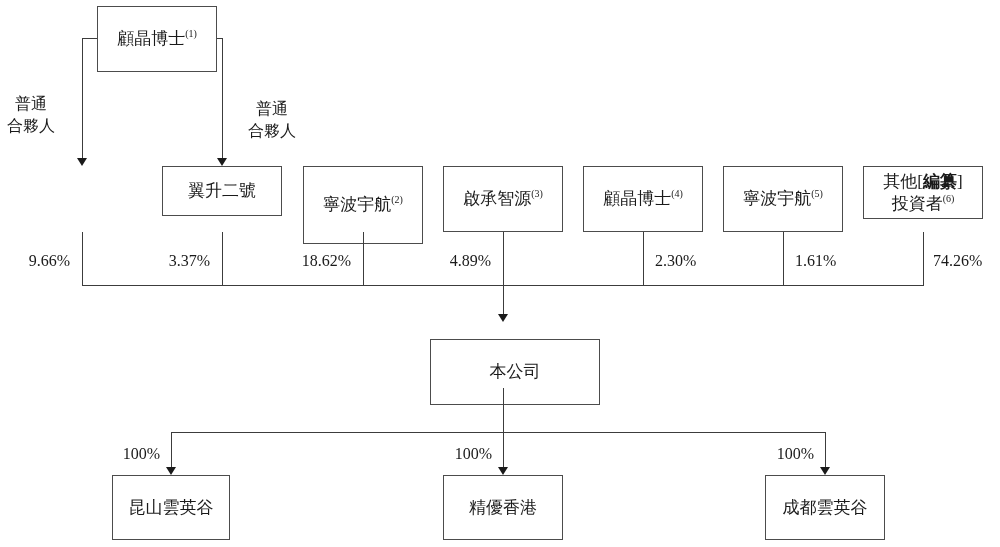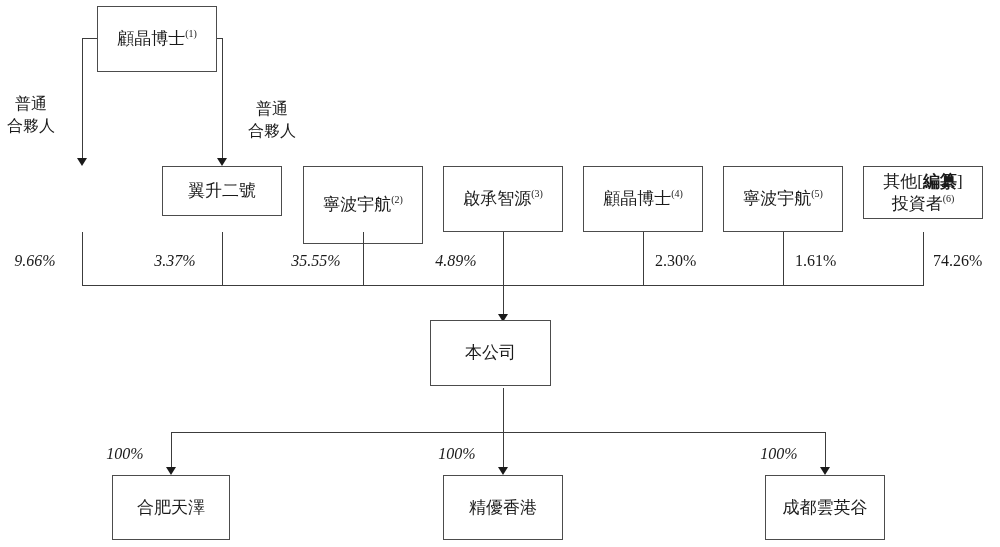--- a/index.html
+++ b/index.html
@@ -15,21 +15,21 @@
   .box sup{font-size:10px;line-height:0;vertical-align:super;}
   .redact{font-weight:bold;}
   .hl{position:absolute;height:1px;background:#3c3c3c;}
   .vl{position:absolute;width:1px;background:#3c3c3c;}
   .ar{
     position:absolute;width:0;height:0;
     border-left:5px solid transparent;border-right:5px solid transparent;
     border-top:8px solid #1a1a1a;
   }
   .pct{position:absolute;font-size:16px;height:20px;line-height:20px;white-space:nowrap;text-align:center;}
-  .pct.r{text-align:center;width:70px;font-style:italic;}
+  .pct.r{text-align:right;width:70px;}
   .gp{position:absolute;font-size:16px;line-height:22px;text-align:center;width:60px;}
 </style>
 </head>
 <body>
 
 <div class="canvas">
 
   <div class="box" style="left:97px;top:6px;width:120px;height:66px">
     <span><span>顧晶博士</span><sup>(1)</sup></span>
   </div>
@@ -75,49 +75,49 @@
   <div class="vl" style="left:82px;top:232px;height:53px"></div>
   <div class="vl" style="left:222px;top:232px;height:53px"></div>
   <div class="vl" style="left:363px;top:232px;height:53px"></div>
   <div class="vl" style="left:503px;top:232px;height:53px"></div>
   <div class="vl" style="left:643px;top:232px;height:53px"></div>
   <div class="vl" style="left:783px;top:232px;height:53px"></div>
   <div class="vl" style="left:923px;top:232px;height:53px"></div>
 
   <div class="pct r" style="left:0px;top:251px">9.66%</div>
   <div class="pct r" style="left:140px;top:251px">3.37%</div>
-  <div class="pct r" style="left:281px;top:251px">35.55%</div>
+  <div class="pct r" style="left:281px;top:251px">18.62%</div>
   <div class="pct r" style="left:421px;top:251px">4.89%</div>
   <div class="pct" style="left:655px;top:251px">2.30%</div>
   <div class="pct" style="left:795px;top:251px">1.61%</div>
   <div class="pct" style="left:933px;top:251px">74.26%</div>
 
   <div class="hl" style="left:82px;top:285px;width:842px"></div>
   <div class="vl" style="left:503px;top:285px;height:30px"></div>
   <div class="ar" style="left:498px;top:314px"></div>
 
-  <div class="box" style="left:430px;top:320px;width:121px;height:66px">
+  <div class="box" style="left:430px;top:339px;width:170px;height:66px">
     <span>本公司</span>
   </div>
 
   <div class="vl" style="left:503px;top:388px;height:44px"></div>
   <div class="hl" style="left:171px;top:432px;width:655px"></div>
   <div class="vl" style="left:171px;top:432px;height:35px"></div>
   <div class="vl" style="left:503px;top:432px;height:35px"></div>
   <div class="vl" style="left:825px;top:432px;height:35px"></div>
   <div class="ar" style="left:166px;top:467px"></div>
   <div class="ar" style="left:498px;top:467px"></div>
   <div class="ar" style="left:820px;top:467px"></div>
 
   <div class="pct r" style="left:90px;top:444px">100%</div>
   <div class="pct r" style="left:422px;top:444px">100%</div>
   <div class="pct r" style="left:744px;top:444px">100%</div>
 
   <div class="box" style="left:112px;top:475px;width:118px;height:65px">
-    <span>合肥天澤</span>
+    <span>昆山雲英谷</span>
   </div>
   <div class="box" style="left:765px;top:475px;width:120px;height:65px">
     <span>成都雲英谷</span>
   </div>
   <div class="box" style="left:443px;top:475px;width:120px;height:65px">
     <span>精優香港</span>
   </div>
 
 </div>
 

